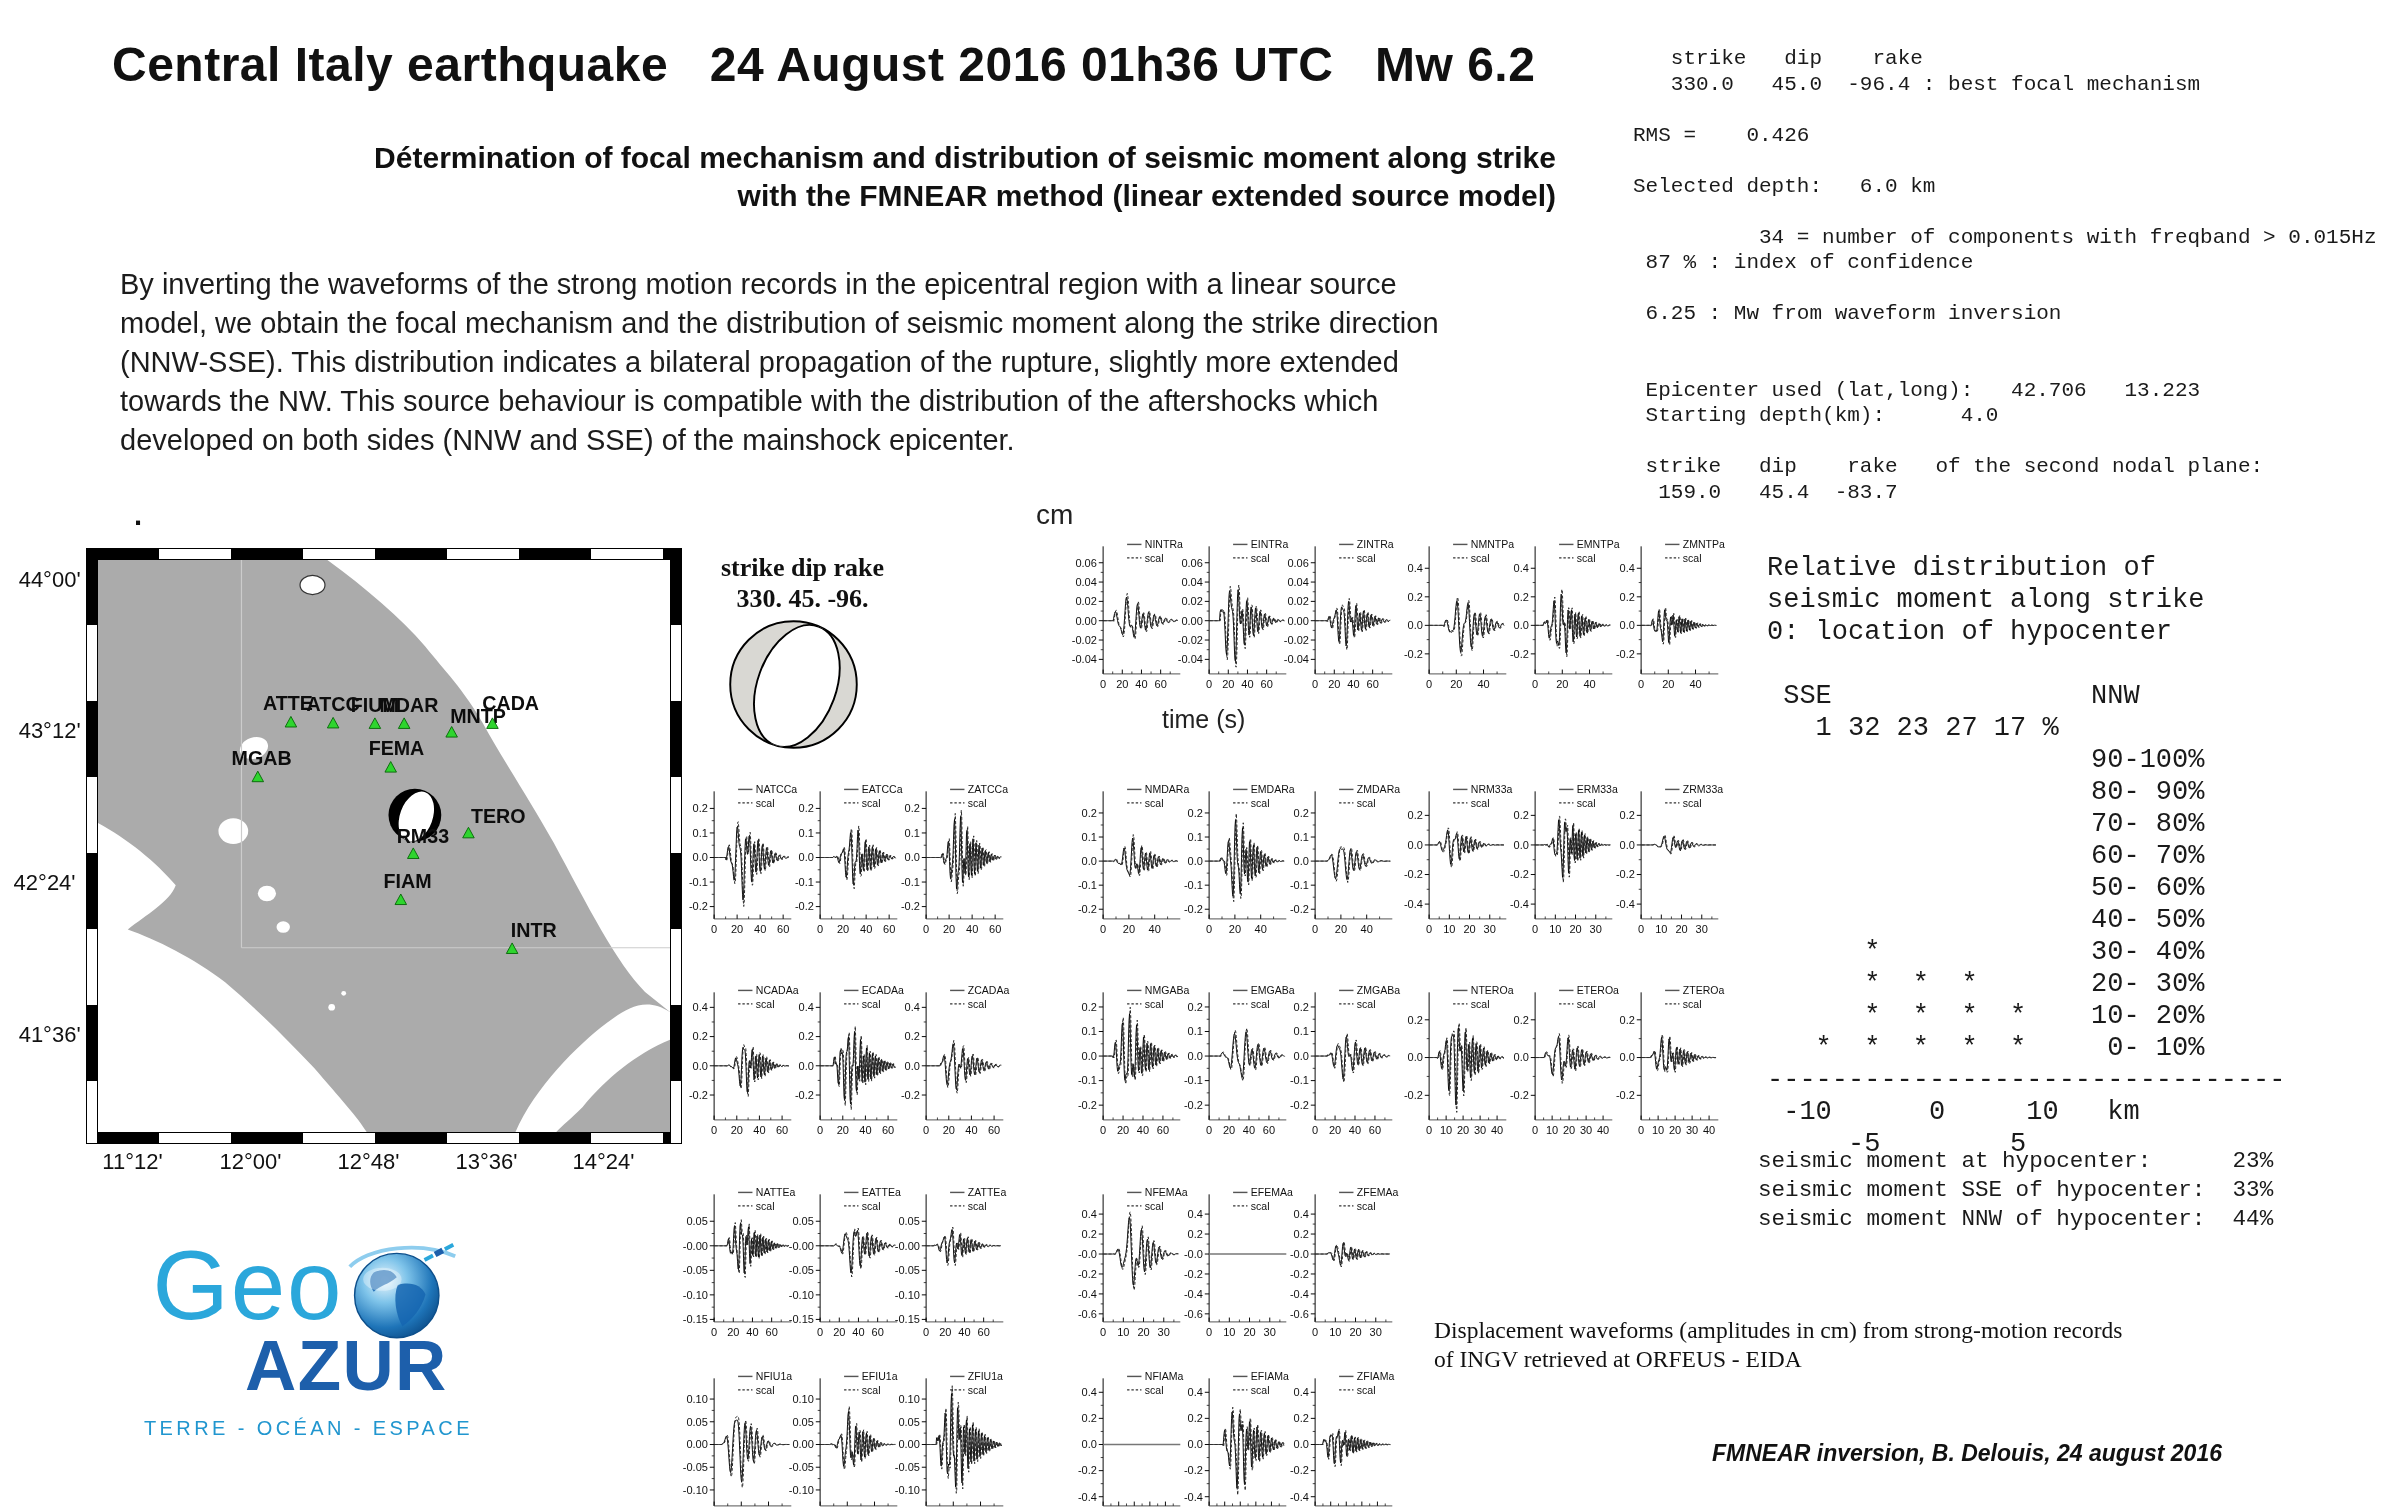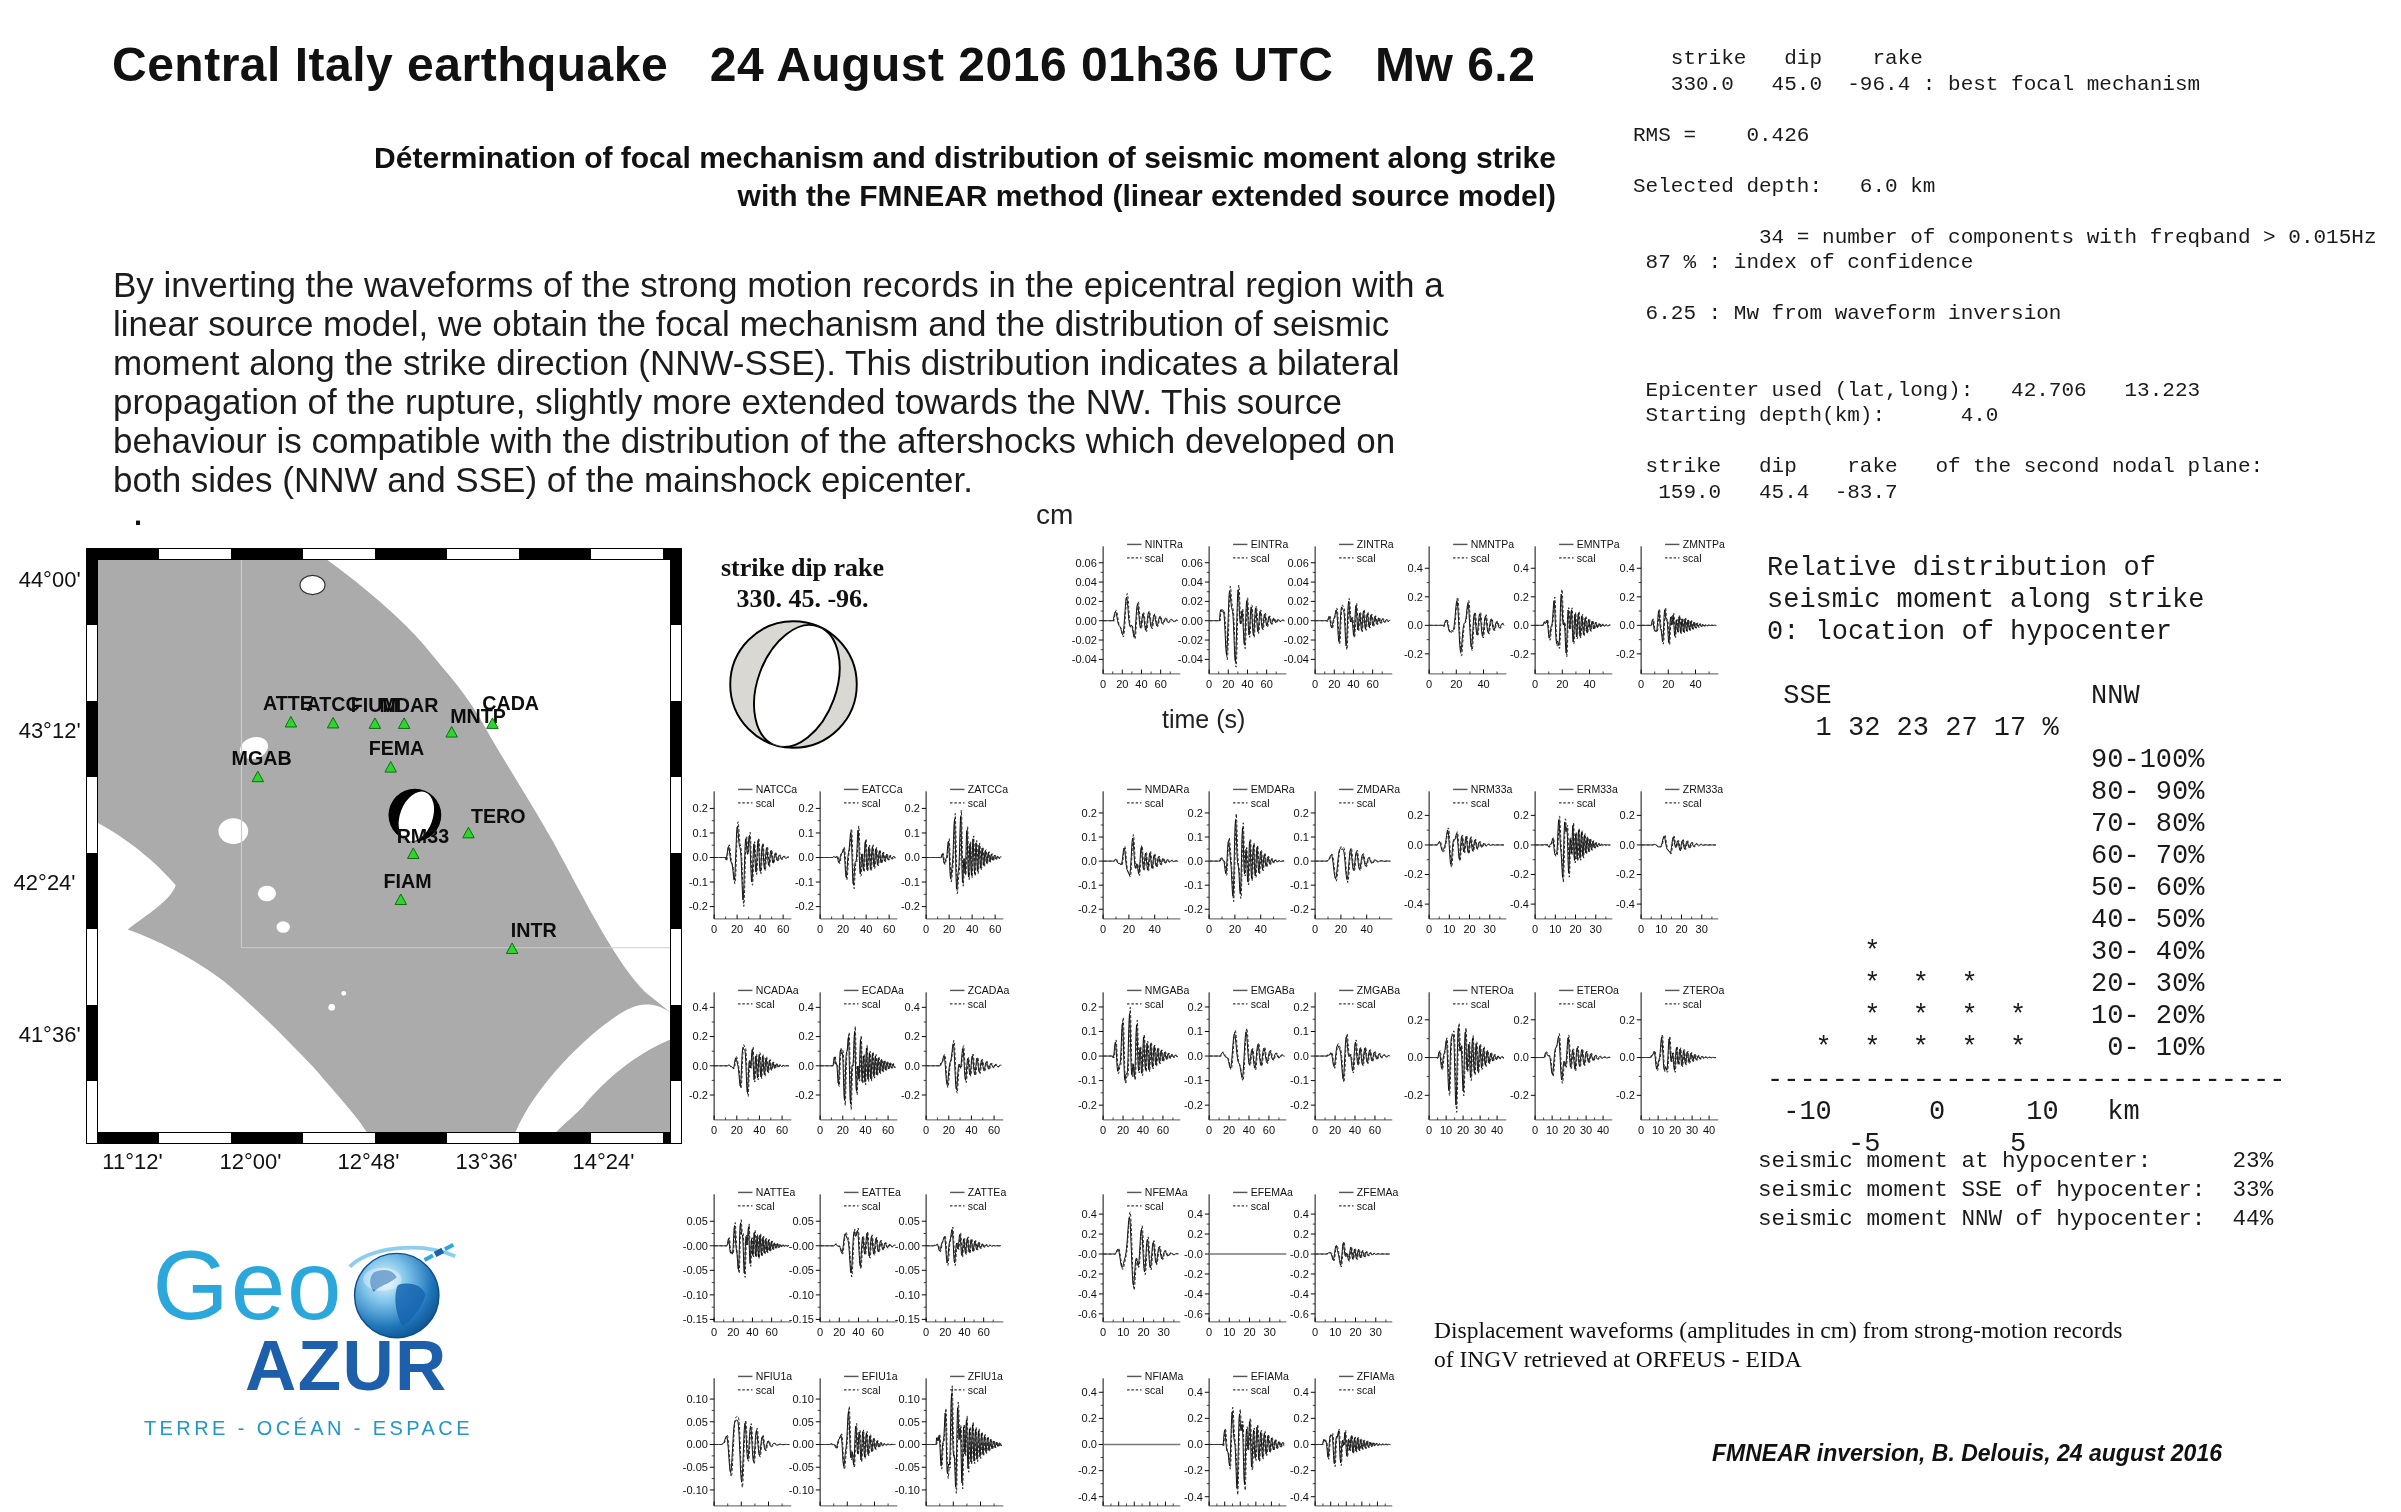--- a/index.html
+++ b/index.html
@@ -3,21 +3,21 @@
 <meta charset="utf-8">
 <style>
   html,body{margin:0;padding:0;background:#fff;}
   body{width:2401px;height:1513px;position:relative;overflow:hidden;
        font-family:"Liberation Sans",sans-serif;color:#111;}
   .abs{position:absolute;}
   #title{left:96px;top:37px;font-family:Liberation Sans, sans-serif;font-weight:bold;
          font-size:48px;white-space:pre;letter-spacing:0.5px;margin-left:16px;}
   #subtitle{left:86px;top:139px;width:1470px;text-align:right;font-weight:bold;
             font-size:30px;line-height:38px;}
-  #paragraph{left:113px;top:265px;width:1359px;font-size:35px;line-height:39px;color:#1c1c1c;}
+  #paragraph{left:120px;top:265px;width:1359px;font-size:29px;line-height:39px;color:#1c1c1c;}
   #stray-dot{left:134px;top:499px;font-size:29px;font-weight:bold;}
   pre.mono{margin:0;font-family:"Liberation Mono","DejaVu Sans Mono",monospace;color:#1a1a1a;}
   #info-block{left:1633px;top:46px;font-size:21px;line-height:25.5px;}
   #dist-block{left:1767px;top:552px;font-size:27px;line-height:32px;}
   #summary-block{left:1758px;top:1147px;font-size:22.6px;line-height:29px;}
   #cm-label{left:1036px;top:499px;font-size:28px;color:#222;}
   #time-label{left:1162px;top:705px;font-size:25px;color:#222;}
   #bb-caption{left:692px;top:552px;width:221px;text-align:center;
               font-family:"Liberation Serif",serif;font-weight:bold;font-size:26px;line-height:31px;}
   #credit{left:1434px;top:1316px;font-family:"Liberation Serif",serif;font-size:23.5px;line-height:29px;}

